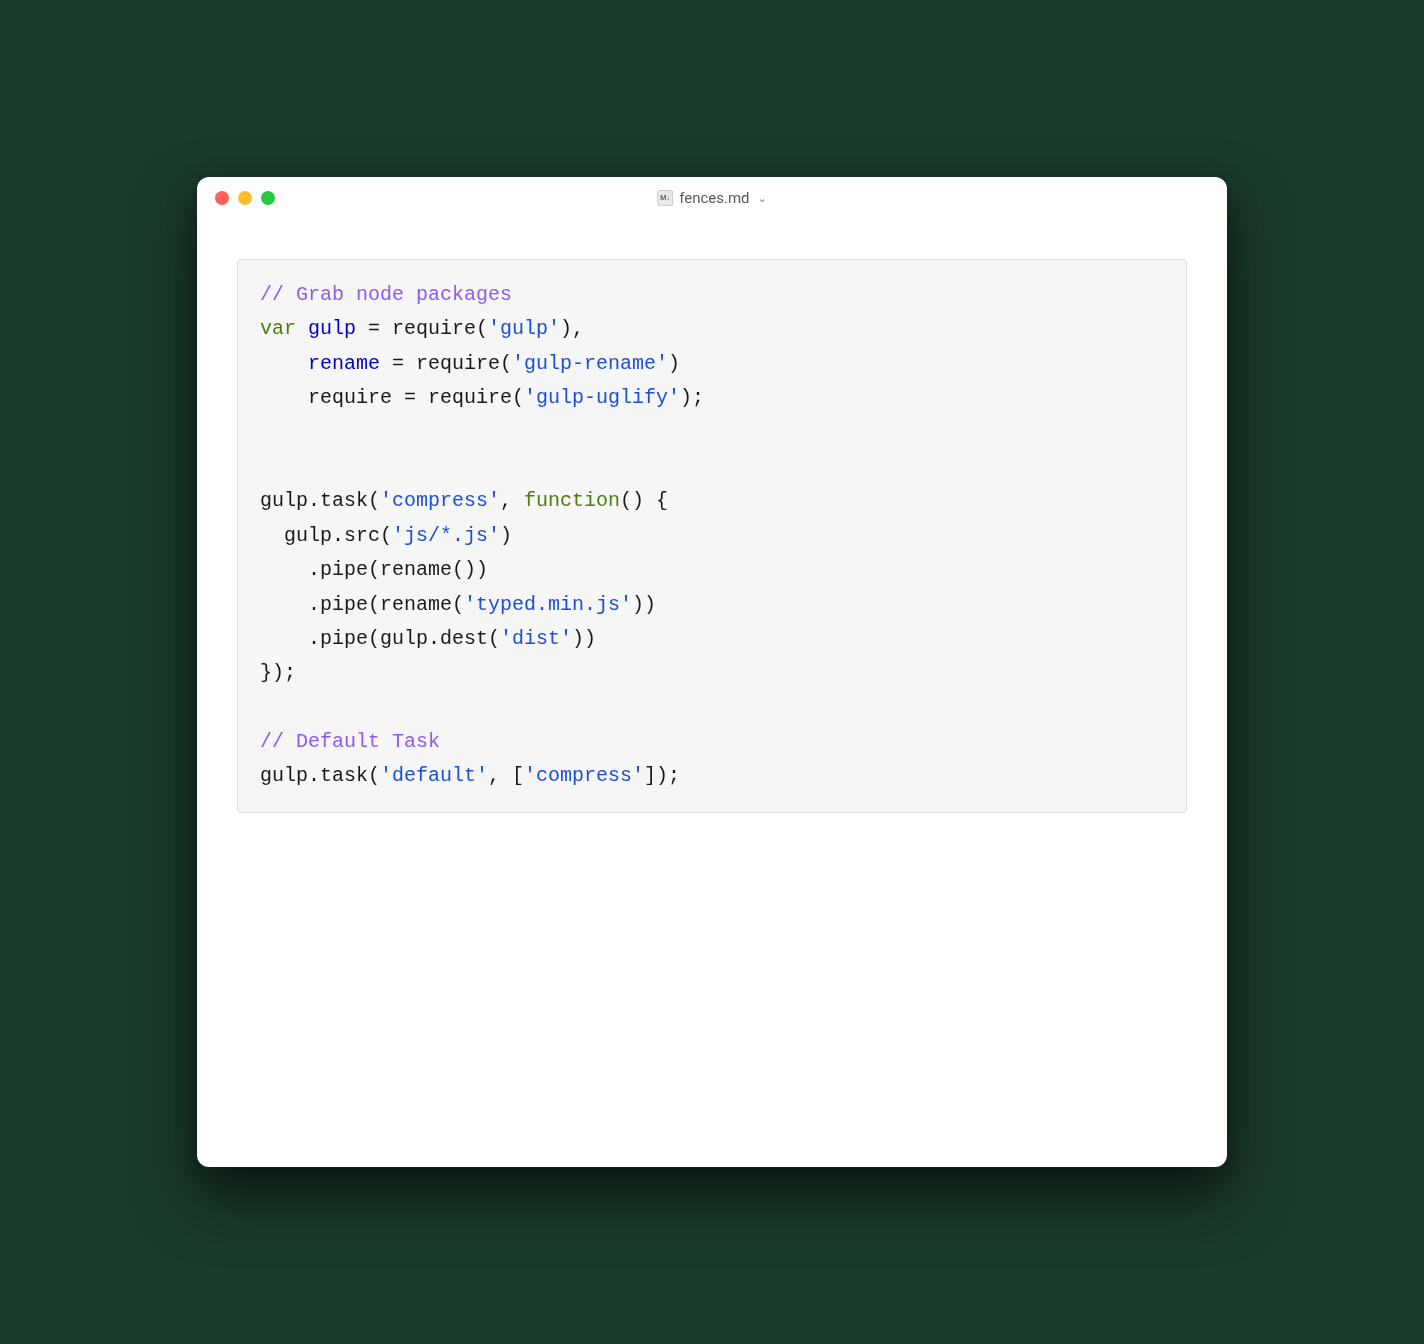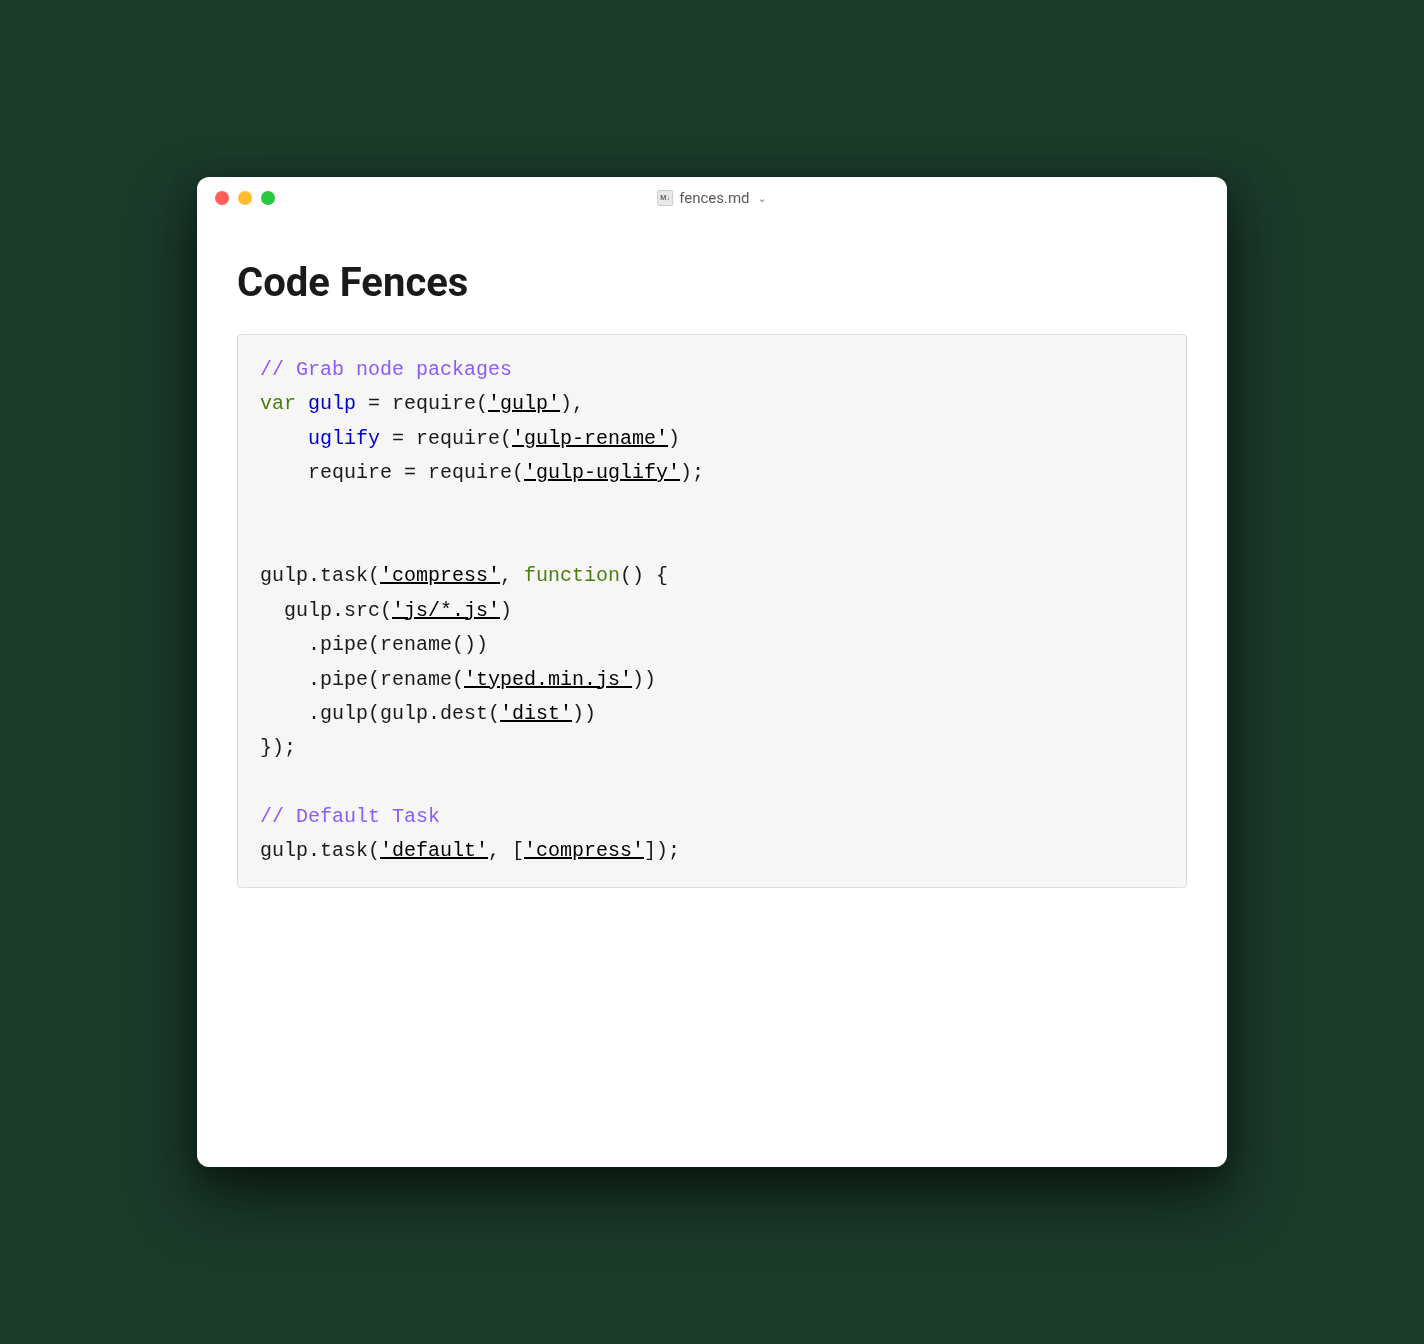--- a/index.html
+++ b/index.html
@@ -92,49 +92,48 @@
       padding: 18px 22px;
       font-family: "SFMono-Regular", Consolas, "Liberation Mono", Menlo, monospace;
       font-size: 20px;
       line-height: 1.72;
       white-space: pre;
       color: #1a1a1a;
     }
     .c-comment { color: #8b5cf6; }
     .c-keyword { color: #4d7c0f; }
     .c-var { color: #0000cd; font-family: Liberation Mono, monospace; }
-    .c-string { color: #000000; text-decoration: underline; }
+    .c-string { color: #1d4ed8; }
   </style>
 </head>
 <body>
 
 <div class="window">
   <div class="titlebar">
     <div class="traffic-lights">
       <div class="traffic-light tl-close"></div>
       <div class="traffic-light tl-min"></div>
       <div class="traffic-light tl-max"></div>
     </div>
     <div class="title-center">
       <span class="file-icon">M↓</span>
       <span>fences.md</span>
       <span class="chevron">⌄</span>
     </div>
   </div>
   <div class="content">
-    <h1>Code Fences</h1>
     <div class="code-block"><span class="c-comment">// Grab node packages</span>
 <span class="c-keyword">var</span> <span class="c-var">gulp</span><span> = require(</span><span class="c-string">'gulp'</span><span>),</span>
-<span>    </span><span class="c-var">uglify</span><span> = require(</span><span class="c-string">'gulp-rename'</span><span>)</span>
+<span>    </span><span class="c-var">rename</span><span> = require(</span><span class="c-string">'gulp-rename'</span><span>)</span>
 <span>    </span><span>require = require(</span><span class="c-string">'gulp-uglify'</span><span>);</span>
 
 
 <span>gulp.task(</span><span class="c-string">'compress'</span><span>, </span><span class="c-keyword">function</span><span>() {</span>
 <span>  gulp.src(</span><span class="c-string">'js/*.js'</span><span>)</span>
 <span>    .pipe(rename())</span>
 <span>    .pipe(rename(</span><span class="c-string">'typed.min.js'</span><span>))</span>
-<span>    .gulp(gulp.dest(</span><span class="c-string">'dist'</span><span>))</span>
+<span>    .pipe(gulp.dest(</span><span class="c-string">'dist'</span><span>))</span>
 <span>});</span>
 
 <span class="c-comment">// Default Task</span>
 <span>gulp.task(</span><span class="c-string">'default'</span><span>, [</span><span class="c-string">'compress'</span><span>]);</span></div>
   </div>
 </div>
 
 </body></html>

